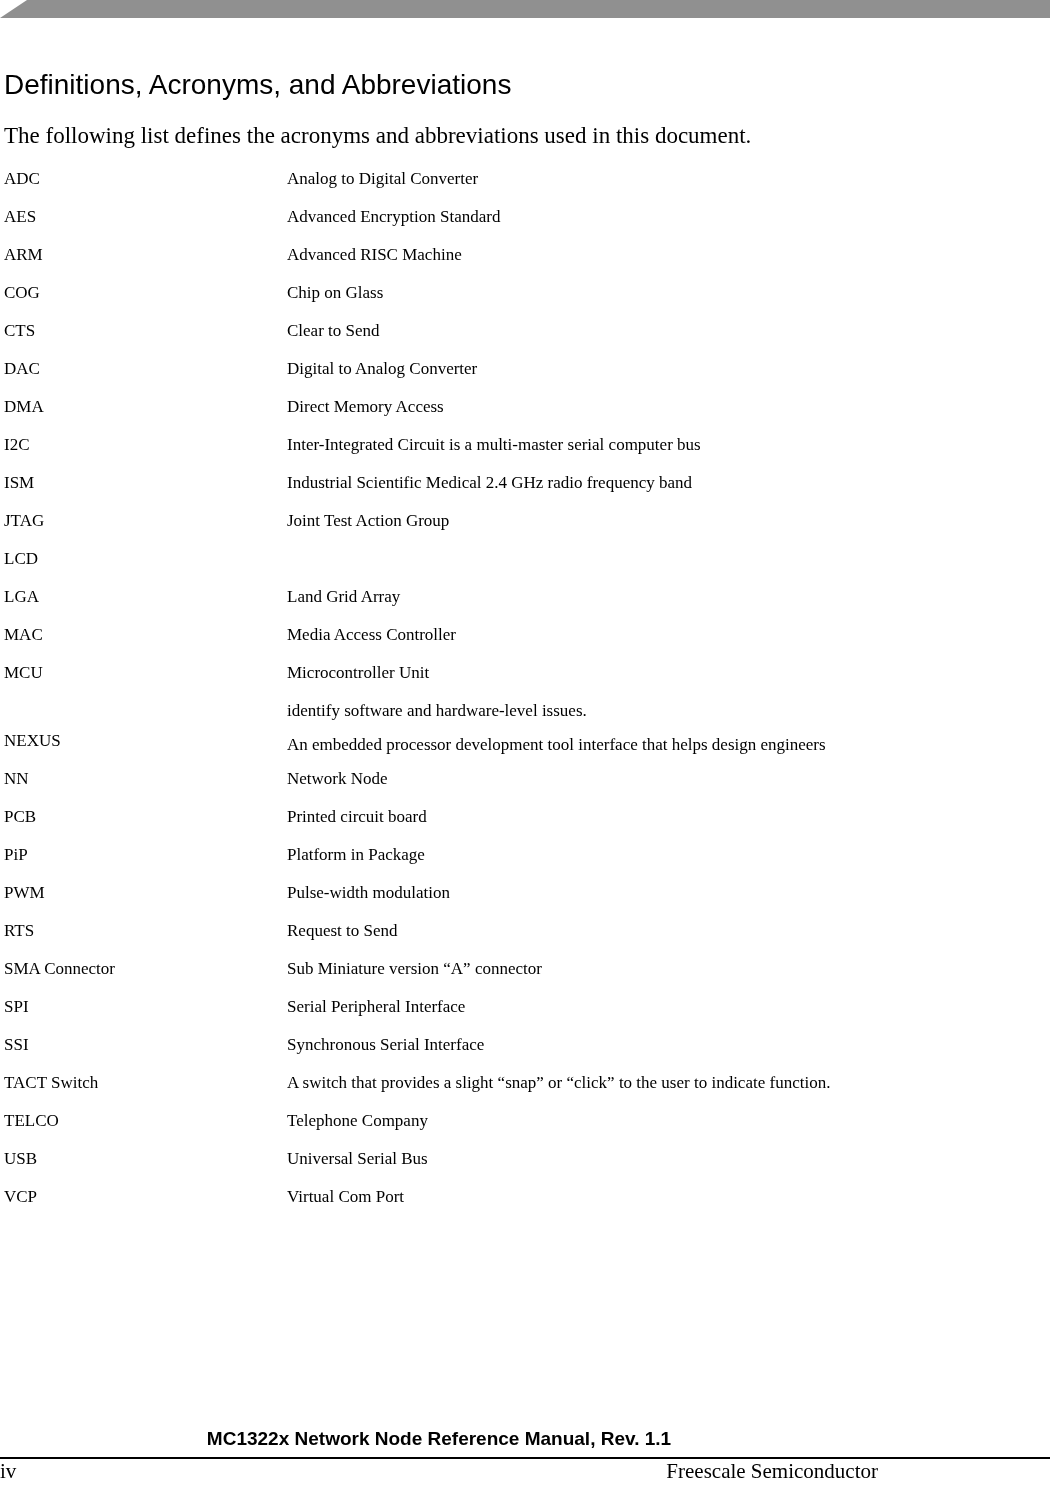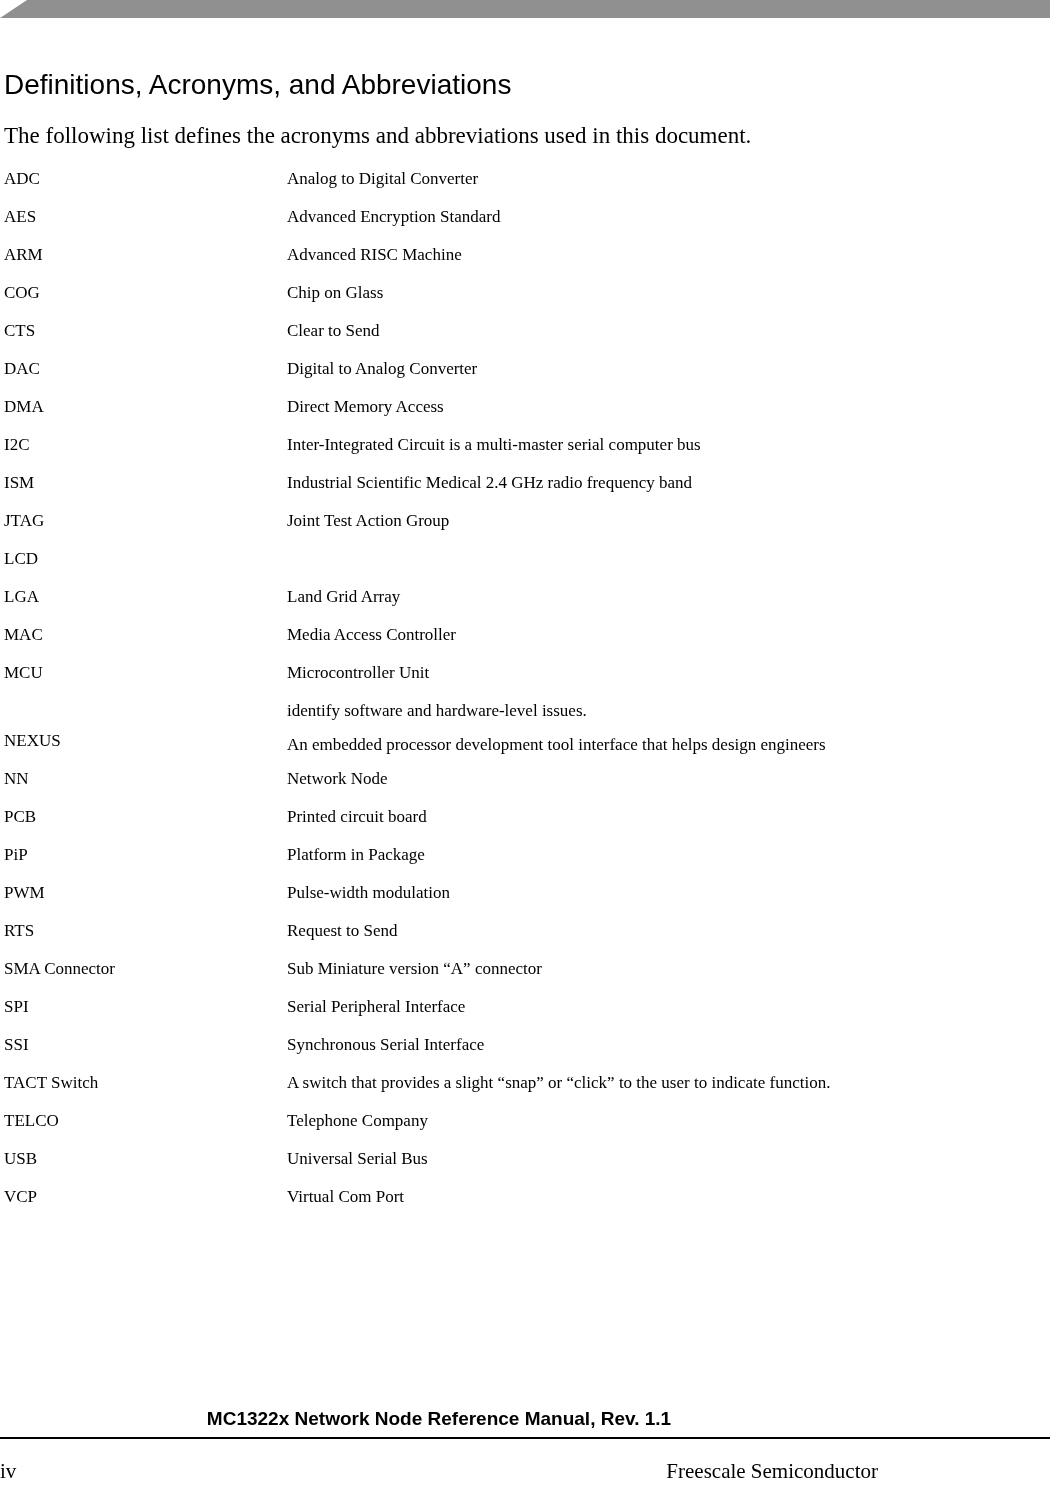--- a/index.html
+++ b/index.html
@@ -110,21 +110,20 @@
     height: 2px;
     background: #000000;
   }
   #footer-bottom {
     display: flex;
     justify-content: space-between;
     align-items: flex-start;
     font-family: "Liberation Serif", "DejaVu Serif", serif;
     font-size: 21px;
     padding-bottom: 9px;
-    margin-top: 20px;
   }
   #footer-page-number { text-align: left; }
   #footer-company { text-align: right; }
 </style>
 </head>
 <body>
 
 <div id="page">
 
   <div id="header-bar" style="background: rgb(144, 144, 144);"></div>

